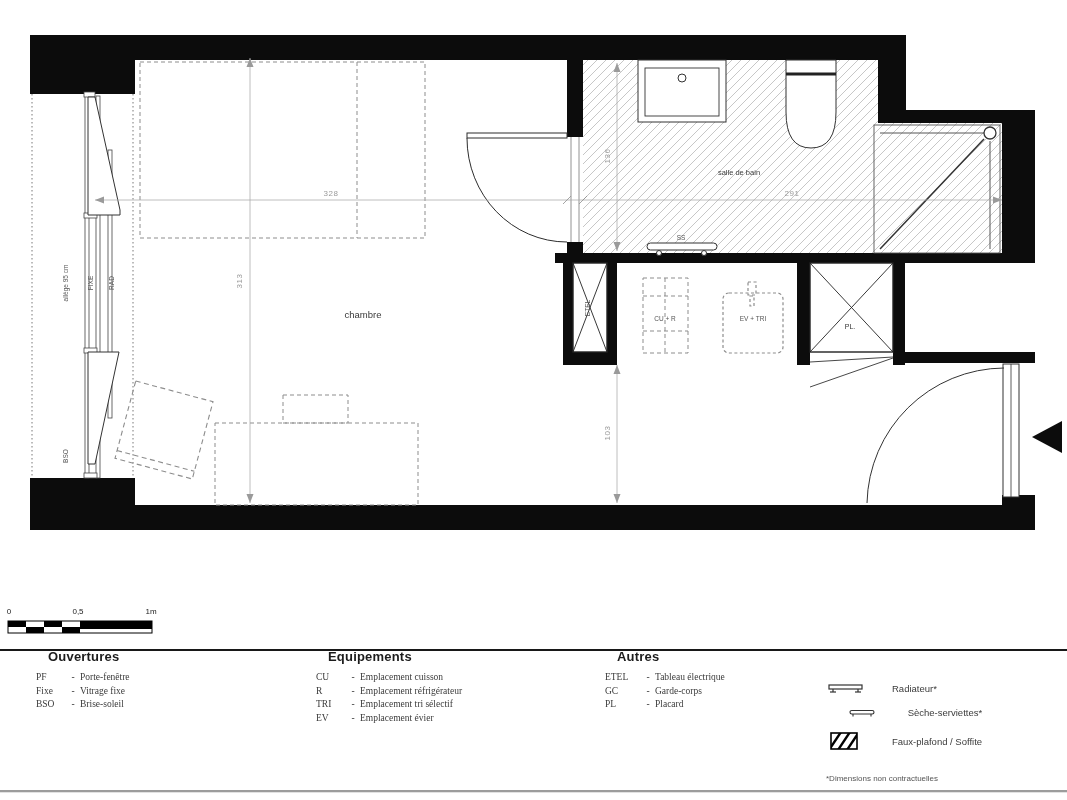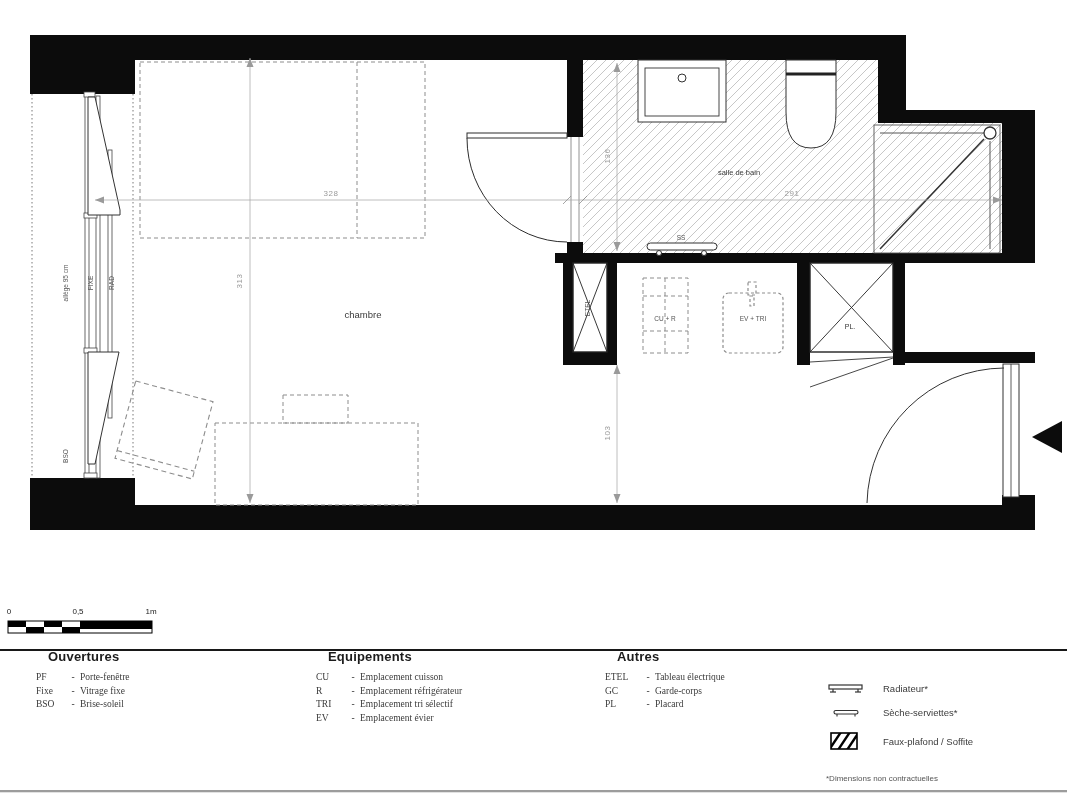--- a/index.html
+++ b/index.html
@@ -12,22 +12,22 @@
   .tiny{font-size:6.5px;fill:#555;}
   .tiny-d{font-size:7px;fill:#333;}
   .sb-lab{font-size:8px;fill:#222;}
   .legend-divider{position:absolute;left:0;top:648;width:1067px;height:2px;background:#181818;}
   .legend-col{position:absolute;top:659;}
   .legend-title{font-size:13px;font-weight:bold;color:#1c1c1c;margin:0 0 7px 12px;letter-spacing:.2px;}
   .legend-row{display:grid;grid-template-columns:var(--abbr,30px) 14px 1fr;
               font-size:9.5px;color:#3b3b3b;line-height:13.5px;font-family:Liberation Serif, serif;}
   .legend-row .sep{text-align:center;}
   .symbols-col{position:absolute;left:826px;top:682px;}
-  .sym-row{display:flex;align-items:center;gap:17px;margin-bottom:13px;font-size:9.5px;color:#3b3b3b;}
-  .sym-row.tall{margin-top:6px;}
+  .sym-row{display:flex;align-items:center;gap:26px;margin-bottom:13px;font-size:9.5px;color:#3b3b3b;}
+  .sym-row.tall{margin-top:6px;justify-content:flex-end;}
   .footnote{position:absolute;left:826px;top:774px;font-size:8px;color:#555;}
   .bottom-line{position:absolute;left:0;top:790px;width:1067px;height:2px;background:#9c9c9c;border-bottom:1px solid #e2e2e2;}
 </style>
 </head>
 <body>
 
 <div class="page">
 
   <svg width="1067" height="645" viewBox="0 0 1067 645">
     <defs>

